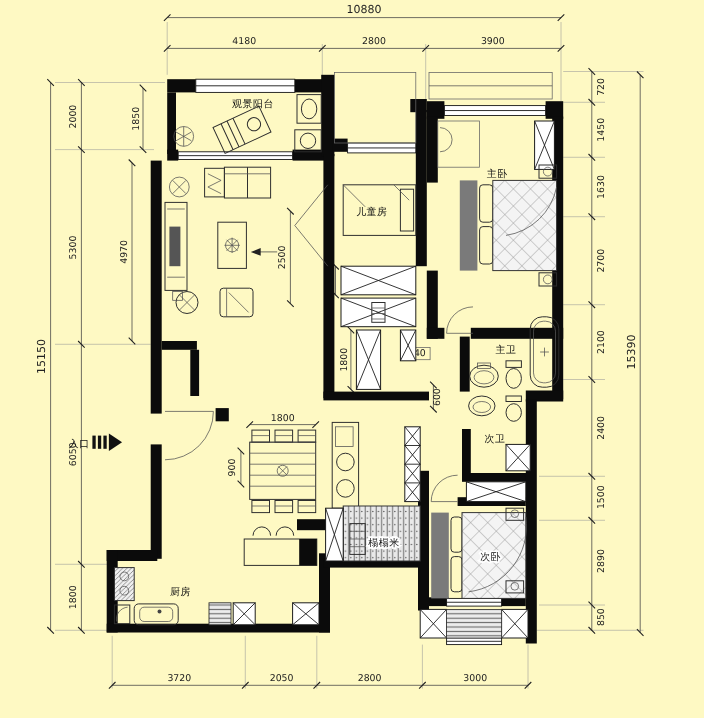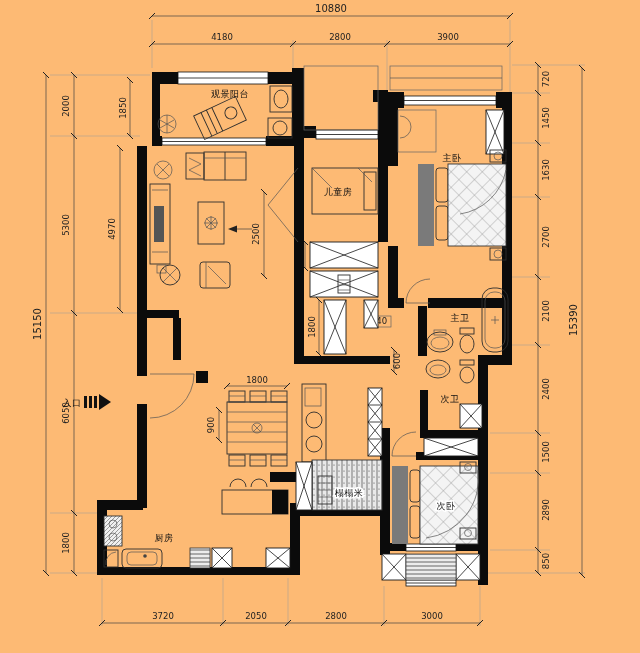--- a/index.html
+++ b/index.html
@@ -1,16 +1,16 @@
 <!DOCTYPE html>
 <html><head>
 <meta charset="utf-8">
 <style>
   html,body{margin:0;padding:0;background:#fff;}
-  .stage{position:relative;width:640px;height:653px;background:#fdba74;overflow:hidden;
+  .stage{position:relative;width:640px;height:653px;background:#fef9c3;overflow:hidden;
          font-family:"DejaVu Sans","Liberation Sans",sans-serif;}
   svg{display:block}
   .dim{font-family:"DejaVu Sans","Liberation Sans",sans-serif;font-size:8.5px;fill:#222;}
   .dimBig{font-size:10px;}
   .room{font-family:"DejaVu Sans","Liberation Sans",sans-serif;font-size:10px;fill:#111;letter-spacing:1px;}
   .roomSm{font-size:9px;letter-spacing:0.5px;}
   .halo{paint-order:stroke;stroke:#ffffff;stroke-width:3px;}
   .wall{fill:#0b0b0b;stroke:none;}
   .furn{fill:none;stroke:#2e2e2e;stroke-width:0.9;}
   .furnThin{fill:none;stroke:#555;stroke-width:0.7;}

